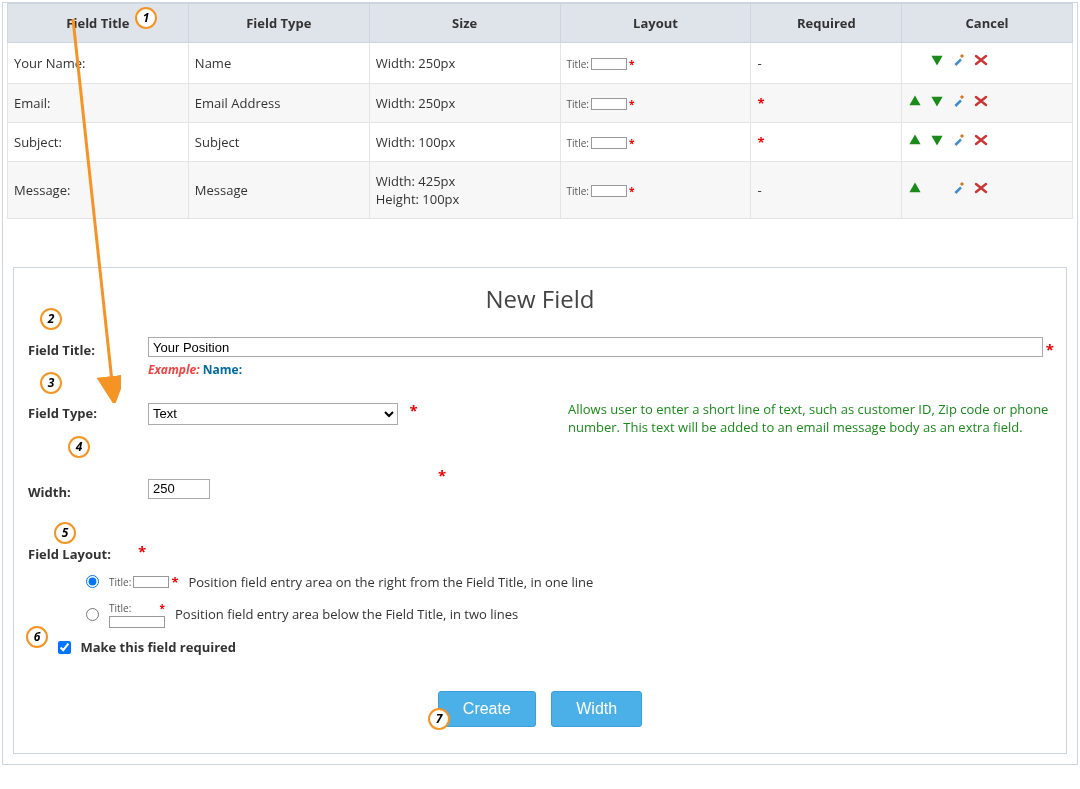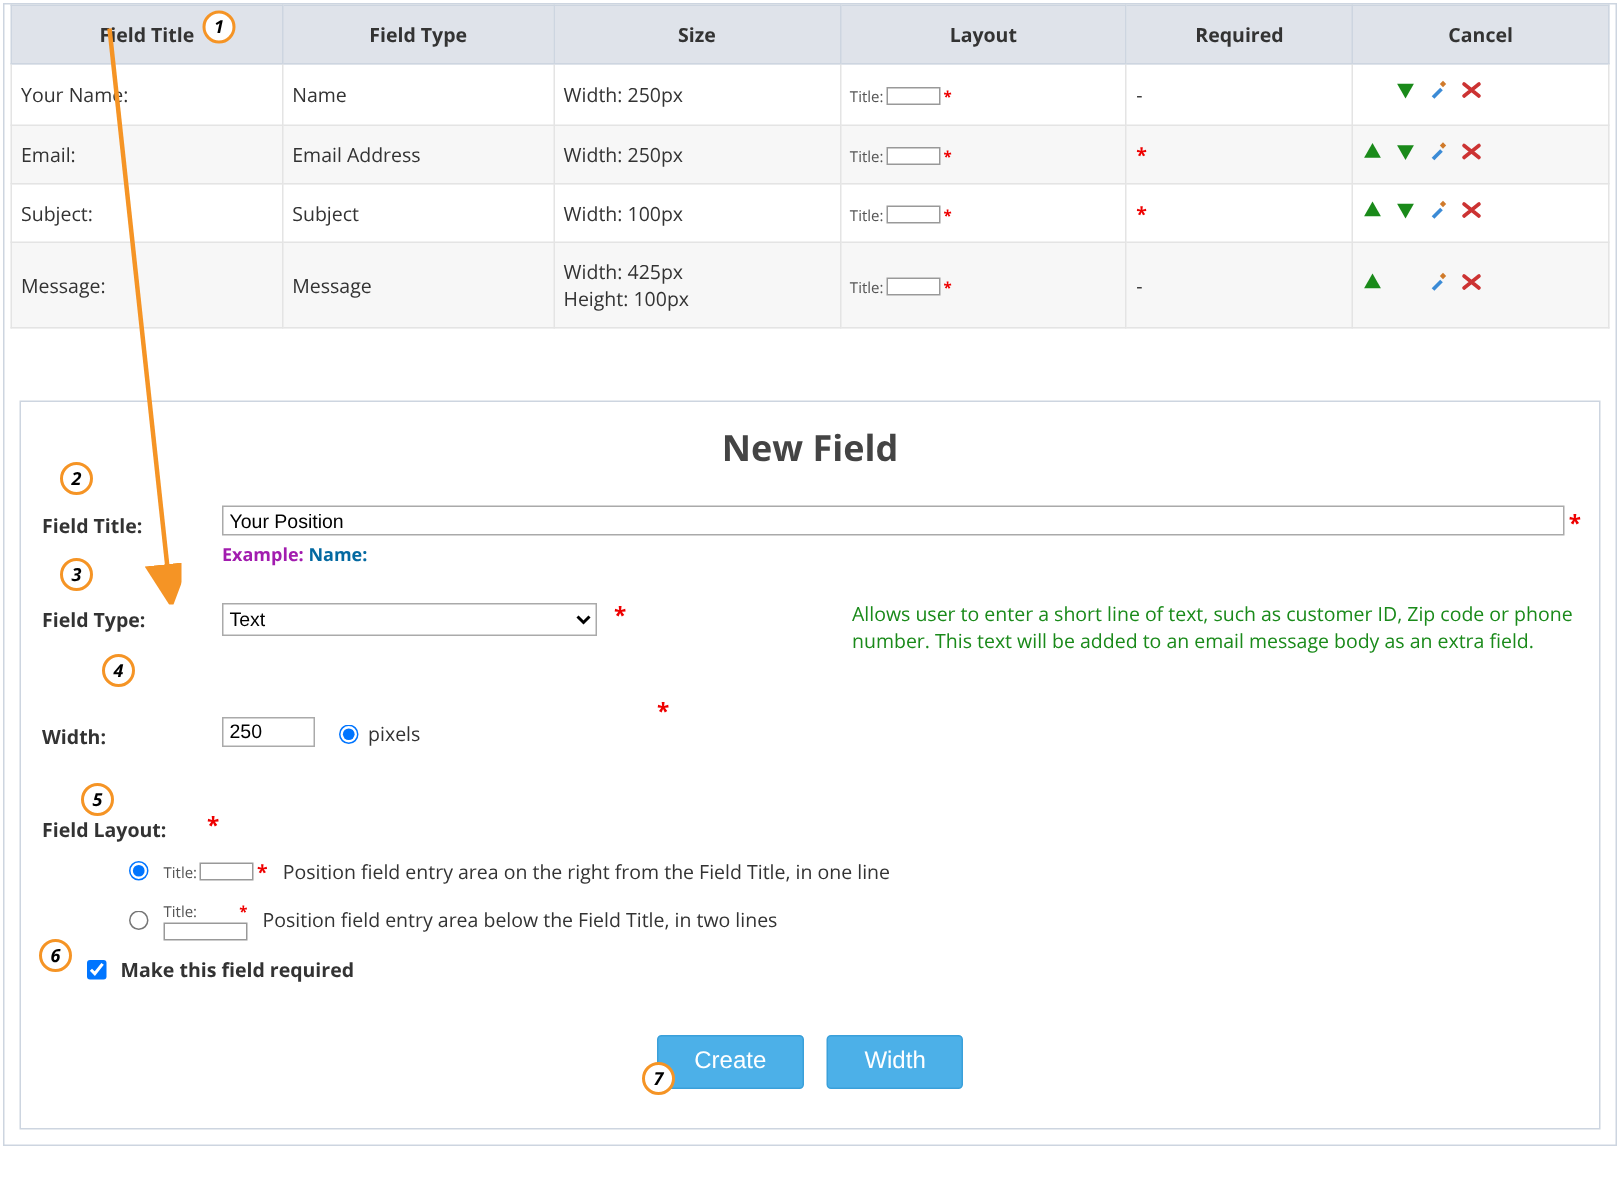--- a/index.html
+++ b/index.html
@@ -94,21 +94,21 @@
 
     
     .panel {
       margin: 48px 10px 0 10px;
       border: 1px solid #cdd5e0;
       padding: 14px 14px 26px 14px;
       position: relative;
     }
     .panel h2 {
       text-align: center;
-      font-weight: 700;
+      font-weight: 400;
       font-size: 24px;
       color: #444;
       margin: 0 0 14px 0;
     }
     .form-row {
       display: flex;
       align-items: flex-start;
       margin: 22px 0 0 0;
       position: relative;
     }
@@ -124,21 +124,21 @@
       width: 895px; height: 20px;
       border: 1px solid #aaa;
       padding: 1px 4px;
       font-size: 13px;
     }
     .red-ast-abs {
       position: absolute; right: -2px; top: 2px;
       color: #e00; font-weight: 700; font-size: 15px;
     }
     .hint { font-size: 12px; margin-top: 4px; }
-    .hint .hk { font-weight: 700; color: #a21caf; }
+    .hint .hk { font-weight: 700; color: #ef4444; font-style: italic; }
     .hint .hv { color: #0369a1; font-weight: bold; }
 
     select.ft {
       width: 250px; height: 22px;
       border: 1px solid #aaa;
       background: #fff; font-size: 13px;
     }
     .inline-ast { color: #e00; font-weight: 700; font-size: 15px; margin-left: 8px; vertical-align: 2px; }
 
     .desc {
@@ -361,21 +361,20 @@
         <span class="inline-ast">*</span>
         <div class="desc">Allows user to enter a short line of text, such as customer ID, Zip code or phone number. This text will be added to an email message body as an extra field.</div>
       </div>
     </div>
 
     <div class="form-row width" style="margin-top:44px">
       <div class="lbl" style="padding-top:14px">Width:</div>
       <div class="ctrl" style="padding-top:10px">
         <input class="num" type="text" value="250" style="">
         <div class="radio-stack">
-          <div class="r"><input type="radio" name="wu" checked="" style=""><span>pixels</span></div>
         </div>
         <span class="inline-ast">*</span>
       </div>
     </div>
 
     <div class="form-row" style="margin-top:40px">
       <div class="lbl">Field Layout:</div>
       <div class="ctrl">
         <span class="inline-ast" style="margin-left:-10px">*</span>
       </div>

